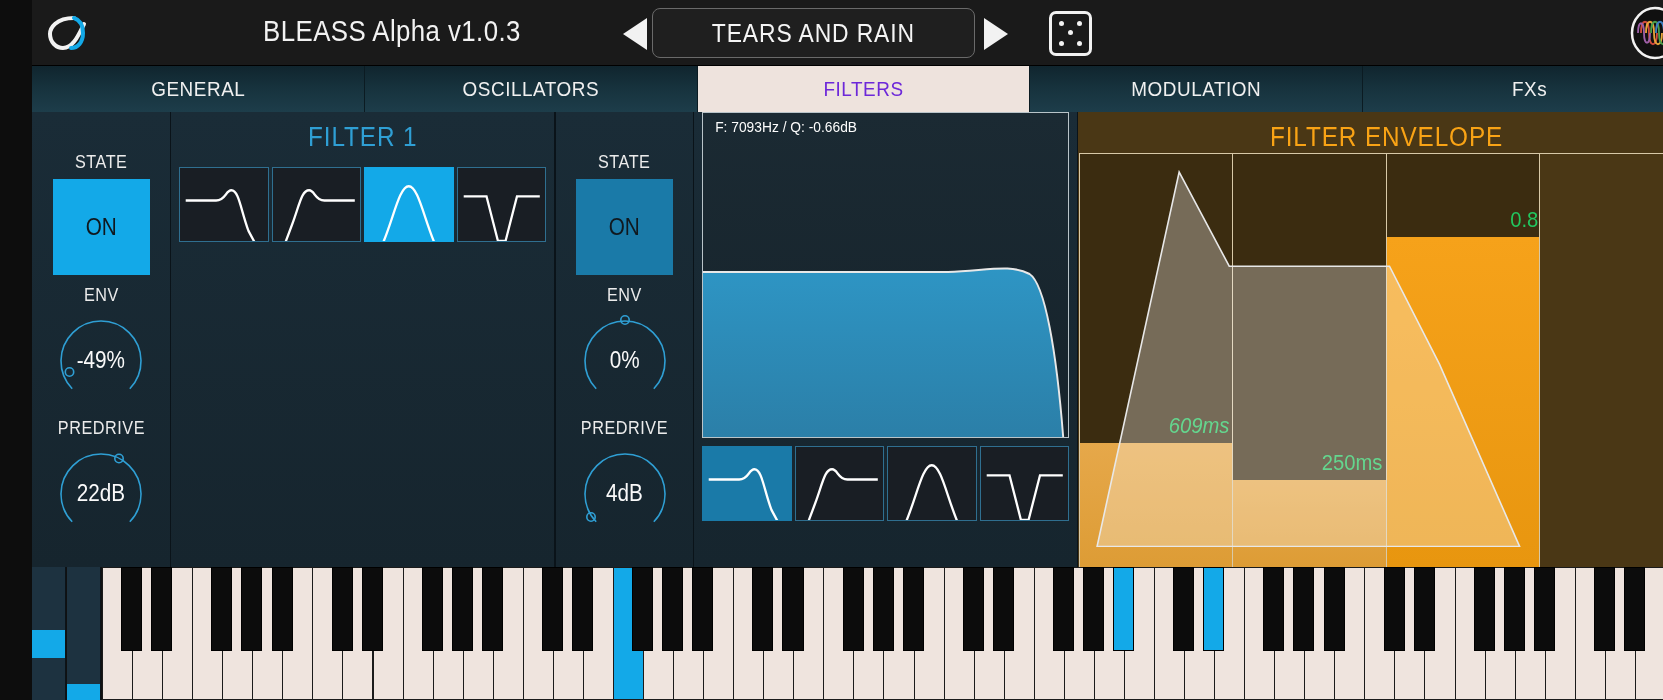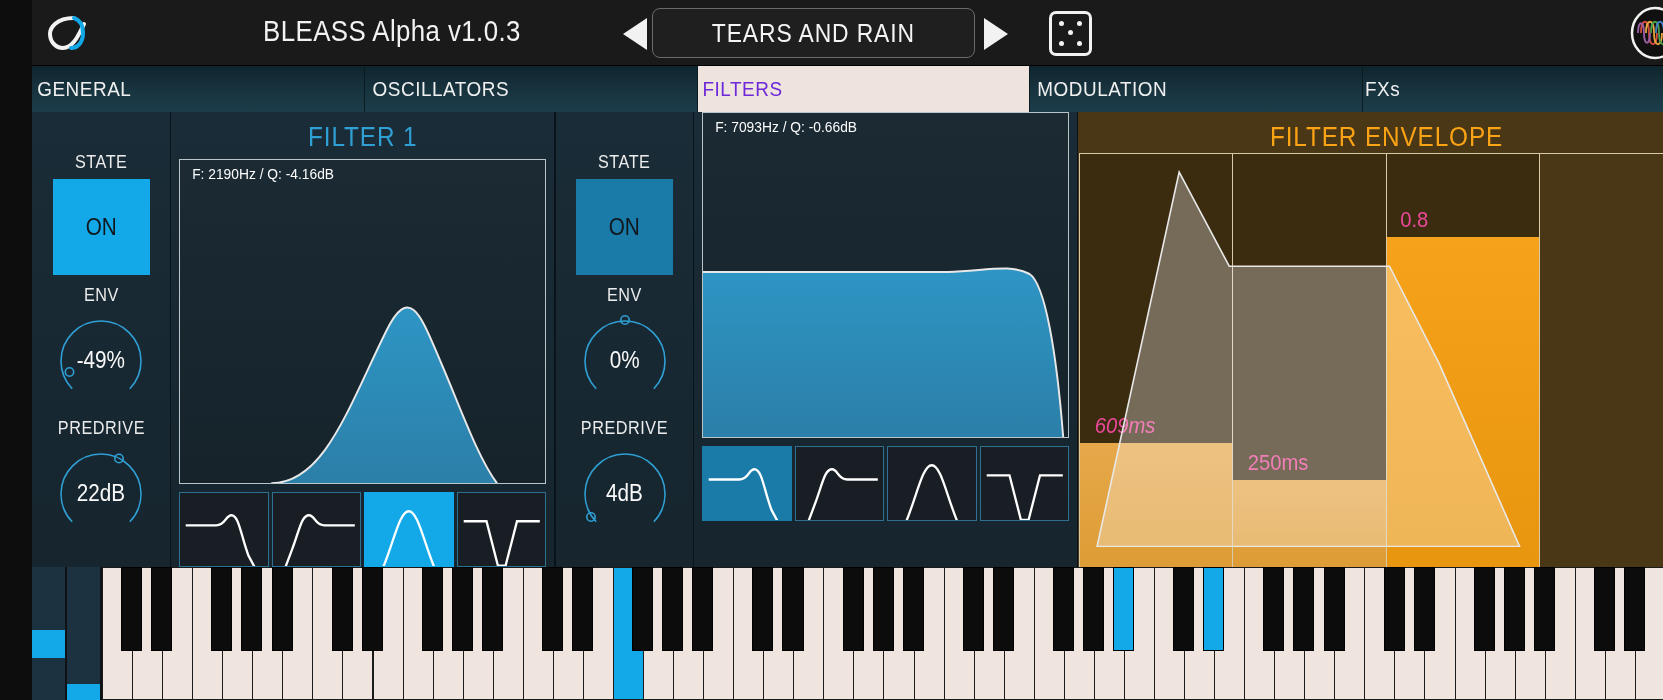--- a/index.html
+++ b/index.html
@@ -68,21 +68,21 @@
     cursor:pointer;
   }
 
   
   .tabbar {
     position:absolute; left:0; top:66px; width:1663px; height:46px;
     display:flex;
     background:linear-gradient(180deg,#10252e 0%,#17333e 50%,#1d3d4a 100%);
   }
   .tab {
-    flex:1; display:flex; align-items:center; justify-content:flex-start;
+    flex:1; display:flex; align-items:center; justify-content:center;
     color:#f0f0f0; font-size:21px; letter-spacing:.6px;
     font-family:"Liberation Sans Narrow","Liberation Sans",sans-serif;
     border-right:1px solid #0b1b22;
     cursor:pointer; user-select:none;
     position:relative;
   }
   .tab span { transform:scaleX(.9); display:block; white-space:nowrap; }
   .tab:last-child { border-right:none; }
   .tab.active {
     background:#eee3dd; color:#6d28d9;
@@ -195,21 +195,21 @@
     background:#3b2c10;
   }
   .env-col:first-child{ border-left:1px solid #d8c9a8;font-style:italic;}
   .env-fill {
     position:absolute; left:0; right:0; bottom:0;
     background:linear-gradient(180deg,#f6a21a 0%,#e8960f 100%);
   }
   .env-fill.pale { background:linear-gradient(180deg,#e6a84a 0%,#dd9c35 100%); }
   .env-valtxt {
     position:absolute; left:0; right:0;
-    text-align:left; color:#ec4899; font-size:22px;
+    text-align:right; color:#22c55e; font-size:22px;
     font-family:"Liberation Sans Narrow","Liberation Sans",sans-serif;
     pointer-events:none;
     padding-left:12px;
   }
   .env-valtxt span{ transform:scaleX(.92); display:inline-block; white-space:nowrap;}
   .env-overlay {
     position:absolute; inset:0; pointer-events:none; z-index:5;
   }
 
   
@@ -337,33 +337,20 @@
           <circle cx="66" cy="13.5" r="4.2" fill="none" stroke="#2f9fd4" stroke-width="1.6"></circle>
         </svg>
         <div class="knobval">
             <span>22dB</span>
           </div>
       </div>
     </div>
 
     <div class="filterpanel">
       <div class="filter-title"><span>FILTER 1</span></div>
-      <div class="graph">
-        <div class="graph-info"><span>F: 2190Hz / Q: -4.16dB</span></div>
-        <svg viewBox="0 0 380 326" preserveAspectRatio="none">
-          <defs>
-            <linearGradient id="g1" x1="0" y1="0" x2="0" y2="1">
-              <stop offset="0" stop-color="#2e95c4"></stop>
-              <stop offset="1" stop-color="#2b7fa8"></stop>
-            </linearGradient>
-          </defs>
-          <path d="M 0 326 L 95 326 C 150 326 175 250 215 172 C 240 123 252 160 272 205 C 292 250 310 300 330 326 L 380 326 Z" fill="url(#g1)" stroke="none"></path>
-          <path d="M 95 326 C 150 326 175 250 215 172 C 240 123 252 160 272 205 C 292 250 310 300 330 326" fill="none" stroke="#e8e8e8" stroke-width="2"></path>
-        </svg>
-      </div>
       <div class="typerow">
         <div class="typebtn">
           <svg viewBox="0 0 92 72" preserveAspectRatio="none">
               <path d="M6 32 L38 32 C48 32 48 22 54 22 C62 22 64 42 72 62 L80 76" fill="none" stroke="#fff" stroke-width="2.4"></path>
             </svg>
         </div>
         <div class="typebtn">
           <svg viewBox="0 0 92 72" preserveAspectRatio="none">
               <path d="M12 76 L20 56 C28 36 30 22 38 22 C44 22 44 32 54 32 L86 32" fill="none" stroke="#fff" stroke-width="2.4"></path>
             </svg>

